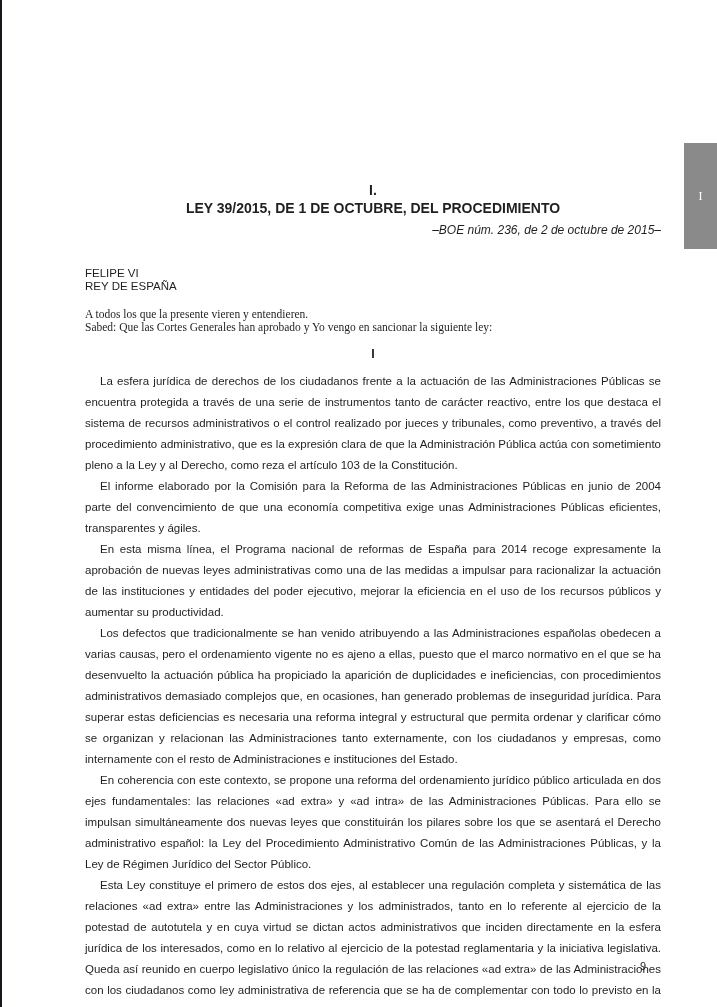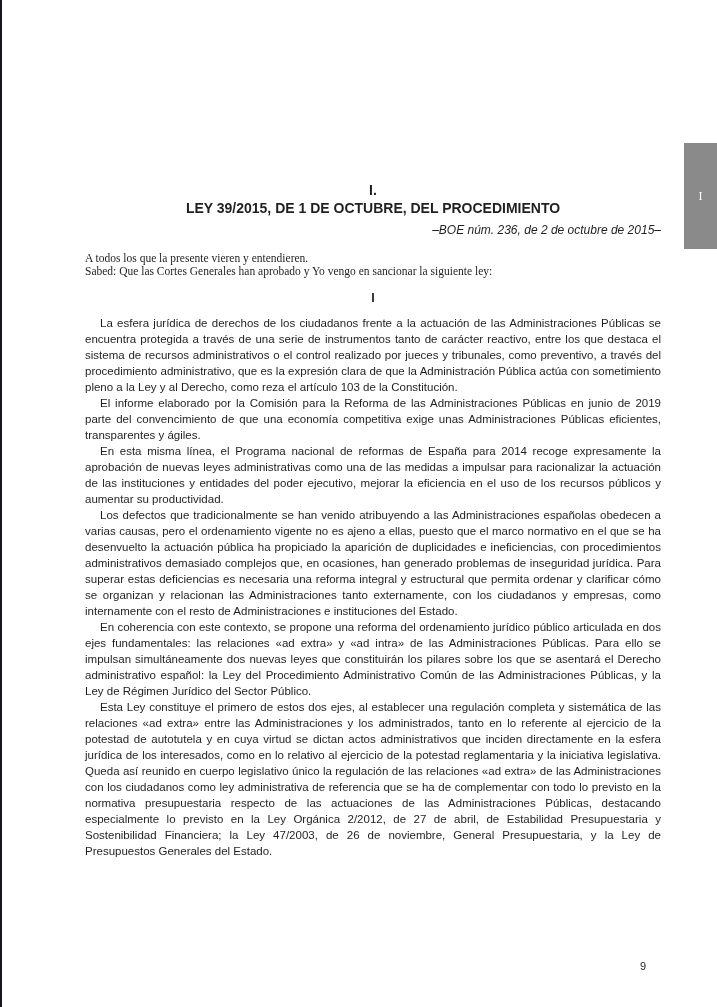--- a/index.html
+++ b/index.html
@@ -66,21 +66,21 @@
   .section-marker {
     margin-top: 12px;
     margin-bottom: 9px;
     text-align: center;
     font-weight: bold;
     font-size: 12.5px;
     line-height: 15px;
   }
   .body-text p {
     font-size: 11.5px;
-    line-height: 16px;
+    line-height: 21px;
     text-align: justify;
     text-indent: 15px;
   }
   .page-number {
     position: absolute;
     left: 640px; top: 960px;
     font-size: 11px;
     line-height: 13px;
   }
 </style>
@@ -95,31 +95,35 @@
 
 <div class="content">
 
   <div class="doc-heading">
     <div>I.</div>
     <div>LEY 39/2015, DE 1 DE OCTUBRE, DEL PROCEDIMIENTO</div>
   </div>
 
   <div class="boe-ref">–BOE núm. 236, de 2 de octubre de 2015–</div>
 
+  <div class="monarch-block">
+    <div>FELIPE VI</div>
+    <div>REY DE ESPAÑA</div>
+  </div>
 
   <div class="salutation">
     <div>A todos los que la presente vieren y entendieren.</div>
     <div>Sabed: Que las Cortes Generales han aprobado y Yo vengo en sancionar la siguiente ley:</div>
   </div>
 
   <div class="section-marker">I</div>
 
   <div class="body-text">
     <p>La esfera jurídica de derechos de los ciudadanos frente a la actuación de las Administraciones Públicas se encuentra protegida a través de una serie de instrumentos tanto de carácter reactivo, entre los que destaca el sistema de recursos administrativos o el control realizado por jueces y tribunales, como preventivo, a través del procedimiento administrativo, que es la expresión clara de que la Administración Pública actúa con sometimiento pleno a la Ley y al Derecho, como reza el artículo 103 de la Constitución.</p>
-    <p>El informe elaborado por la Comisión para la Reforma de las Administraciones Públicas en junio de 2019 parte del convencimiento de que una economía competitiva exige unas Administraciones Públicas eficientes, transparentes y ágiles.</p>
+    <p>El informe elaborado por la Comisión para la Reforma de las Administraciones Públicas en junio de 2004 parte del convencimiento de que una economía competitiva exige unas Administraciones Públicas eficientes, transparentes y ágiles.</p>
     <p>En esta misma línea, el Programa nacional de reformas de España para 2014 recoge expresamente la aprobación de nuevas leyes administrativas como una de las medidas a impulsar para racionalizar la actuación de las instituciones y entidades del poder ejecutivo, mejorar la eficiencia en el uso de los recursos públicos y aumentar su productividad.</p>
     <p>Los defectos que tradicionalmente se han venido atribuyendo a las Administraciones españolas obedecen a varias causas, pero el ordenamiento vigente no es ajeno a ellas, puesto que el marco normativo en el que se ha desenvuelto la actuación pública ha propiciado la aparición de duplicidades e ineficiencias, con procedimientos administrativos demasiado complejos que, en ocasiones, han generado problemas de inseguridad jurídica. Para superar estas deficiencias es necesaria una reforma integral y estructural que permita ordenar y clarificar cómo se organizan y relacionan las Administraciones tanto externamente, con los ciudadanos y empresas, como internamente con el resto de Administraciones e instituciones del Estado.</p>
     <p>En coherencia con este contexto, se propone una reforma del ordenamiento jurídico público articulada en dos ejes fundamentales: las relaciones «ad extra» y «ad intra» de las Administraciones Públicas. Para ello se impulsan simultáneamente dos nuevas leyes que constituirán los pilares sobre los que se asentará el Derecho administrativo español: la Ley del Procedimiento Administrativo Común de las Administraciones Públicas, y la Ley de Régimen Jurídico del Sector Público.</p>
     <p>Esta Ley constituye el primero de estos dos ejes, al establecer una regulación completa y sistemática de las relaciones «ad extra» entre las Administraciones y los administrados, tanto en lo referente al ejercicio de la potestad de autotutela y en cuya virtud se dictan actos administrativos que inciden directamente en la esfera jurídica de los interesados, como en lo relativo al ejercicio de la potestad reglamentaria y la iniciativa legislativa. Queda así reunido en cuerpo legislativo único la regulación de las relaciones «ad extra» de las Administraciones con los ciudadanos como ley administrativa de referencia que se ha de complementar con todo lo previsto en la normativa presupuestaria respecto de las actuaciones de las Administraciones Públicas, destacando especialmente lo previsto en la Ley Orgánica 2/2012, de 27 de abril, de Estabilidad Presupuestaria y Sostenibilidad Financiera; la Ley 47/2003, de 26 de noviembre, General Presupuestaria, y la Ley de Presupuestos Generales del Estado.</p>
   </div>
 
 </div>
 
 <div class="page-number">9</div>
 

